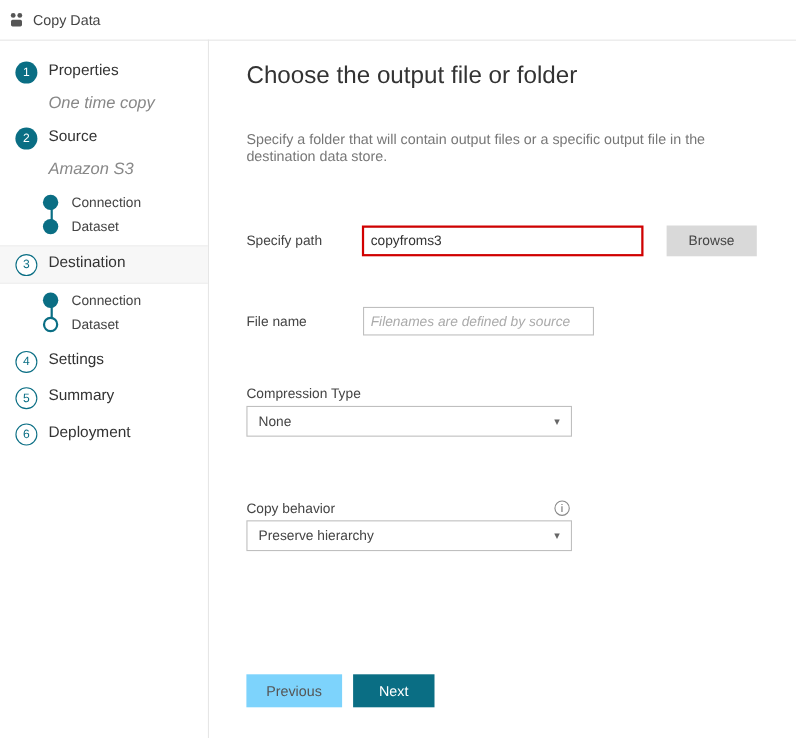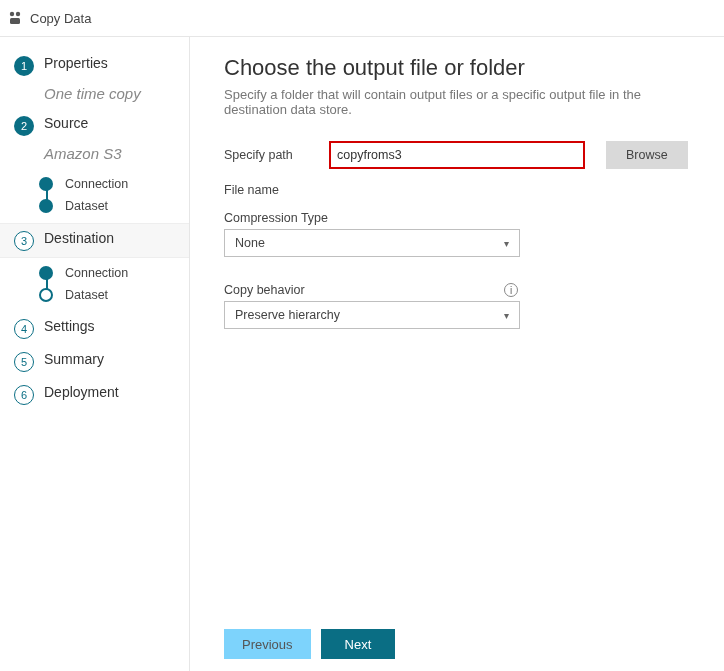--- a/index.html
+++ b/index.html
@@ -63,24 +63,25 @@
   .substep .dot {
     width:14px; height:14px; border-radius:50%; margin-right:12px; flex-shrink:0;
   }
   .dot.filled { background:#0a6e84; }
   .dot.outline { border:2px solid #0a6e84; background:#fff; }
   .substep .txt { font-size:12.5px; color:#444; }
 
   .main {
     flex:1;
     border-top:1px solid #e6e6e6;
-    padding: 18px 36px 12px 34px;
+    padding: 18px 36px 28px 34px;
     display:flex;
     flex-direction:column;
     min-width:0;
+    gap:32px;
   }
   .main h1 { font-size:22px; font-weight:400; color:#333; margin-bottom:6px; }
   .main .desc { font-size:13px; color:#777; margin-bottom:24px; }
 
   .row { display:flex; align-items:center; margin-bottom:14px; }
   .row .label { width:106px; font-size:12.5px; color:#444; flex-shrink:0; }
   .text-input {
     border:1px solid #bfbfbf; height:26px; font-size:12.5px;
     padding:0 6px; color:#333; background:#fff;
   }
@@ -211,20 +212,21 @@
       <div class="desc">Specify a folder that will contain output files or a specific output file in the destination data store.</div>
 
       <div class="row">
         <div class="label">Specify path</div>
         <input class="text-input fp-input hl" type="text" value="copyfroms3" style="">
         <button class="browse">Browse</button>
       </div>
 
       <div class="row">
         <div class="label">File name</div>
+        <input class="text-input fn-input" type="text" placeholder="Filenames are defined by source" style="">
       </div>
 
       <div class="group">
         <div class="gtitle">
           <span>Compression Type</span>
         </div>
         <div class="select-box comp-sel">
           <span>None</span>
           <span class="caret">▾</span>
         </div>

